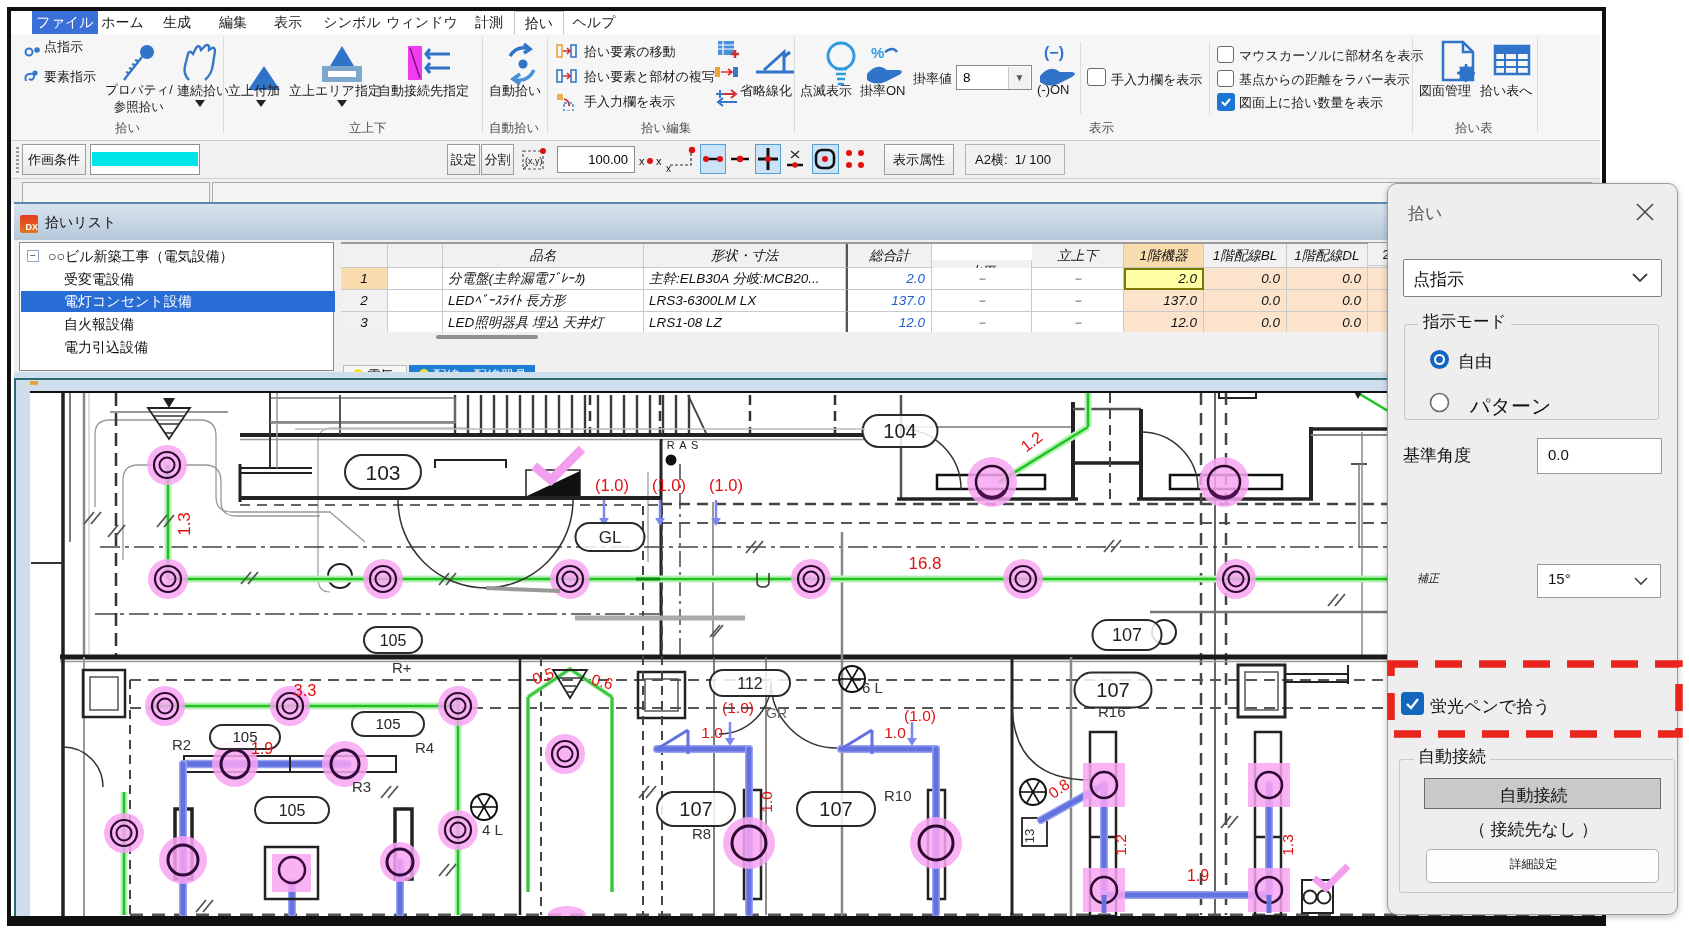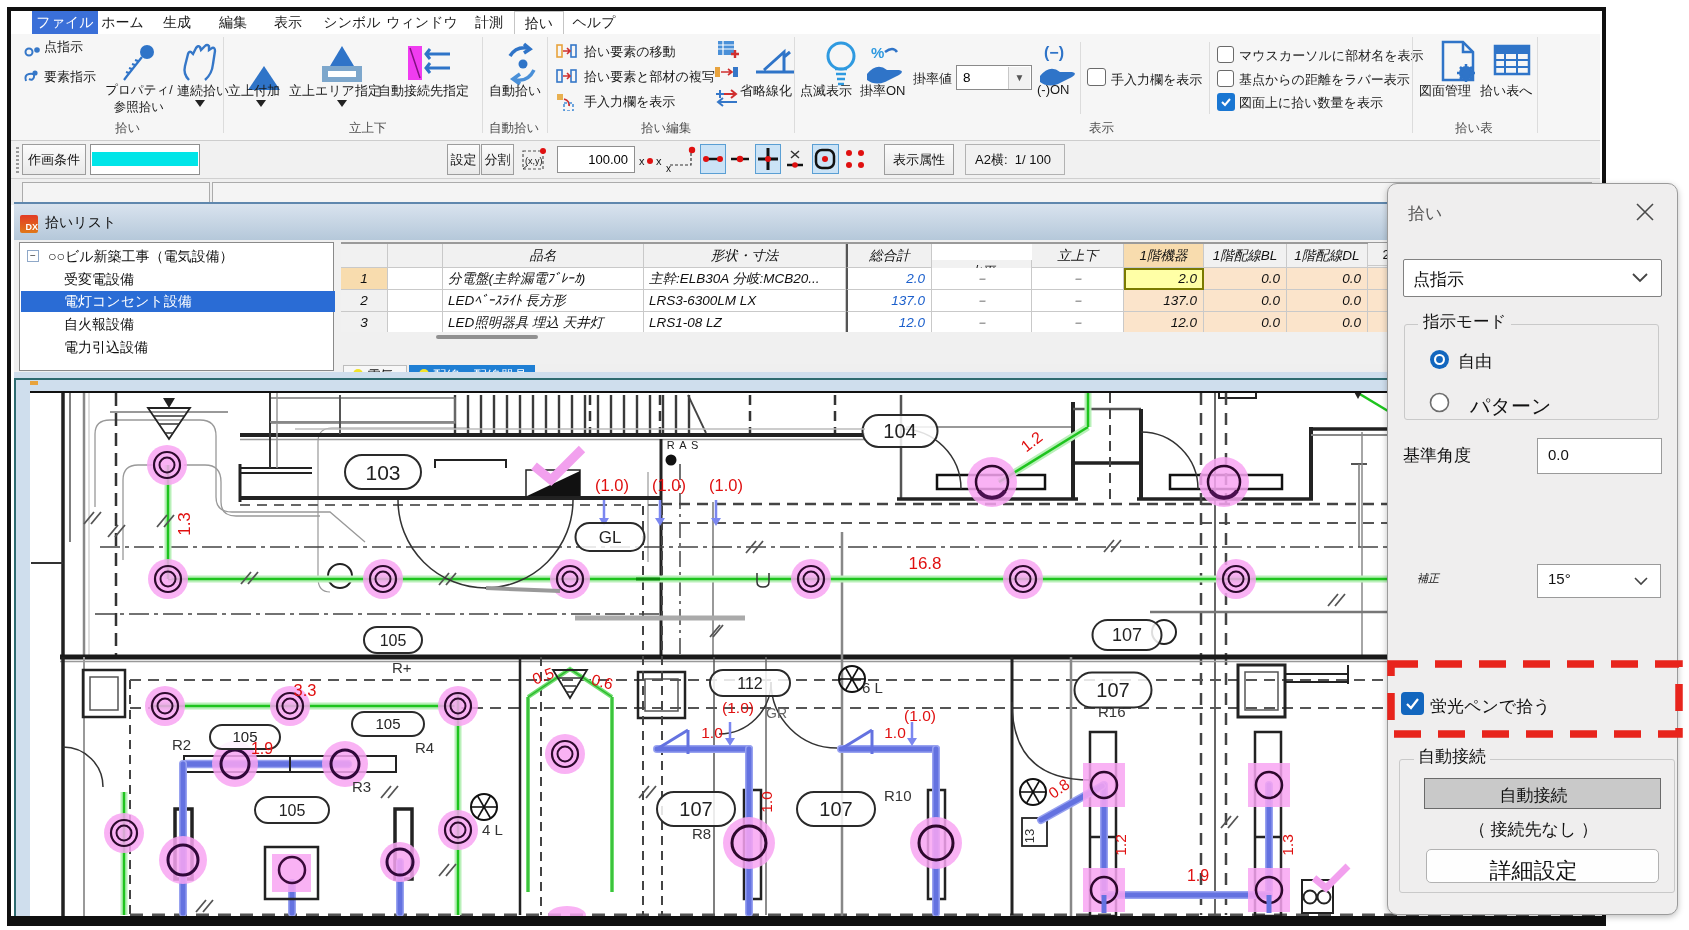--- a/index.html
+++ b/index.html
@@ -746,18 +746,18 @@
   <svg class="abs" style="left:16px;top:511px" width="17" height="17">
         <path d="M3 9 L7 13 L14 4" stroke="#fff" stroke-width="2.2" fill="none"></path>
       </svg>
   <div class="fp" style="left:42px;top:511px;font-size:17px;">蛍光ペンで拾う</div>
   <div class="abs" style="left:11px;top:575px;width:276px;height:134px;border:1px solid #c9c9c9;border-radius:3px;"></div>
   <div class="fp" style="left:26px;top:561px;font-size:17px;background:#efeeee;padding:0 4px;">自動接続</div>
   <div class="abs" style="left:36px;top:594px;width:237px;height:31px;background:#c9c9c9;border:1.5px solid #6a6a6a;"></div>
   <div class="fp" style="left:0;top:600px;width:291px;text-align:center;font-size:17px;">自動接続</div>
   <div class="fp" style="left:0;top:634px;width:291px;text-align:center;font-size:17px;">（ 接続先なし ）</div>
   <div class="abs" style="left:38px;top:665px;width:233px;height:34px;background:#fefefe;border:1px solid #b2b2b2;border-radius:5px;"></div>
-  <div class="fp" style="left:0;top:672px;width:291px;text-align:center;font-size:22px;">詳細設定</div>
+  <div class="fp" style="left:0;top:672px;width:291px;text-align:center;font-size:12px;">詳細設定</div>
 </div>
 <svg class="abs" style="left:1386px;top:659px" width="298" height="80">
       <rect x="5" y="5" width="288" height="70" fill="none" stroke="#e8241c" stroke-width="7.5" stroke-dasharray="27 17"></rect>
     </svg>
 </div>
 
 </body></html>

